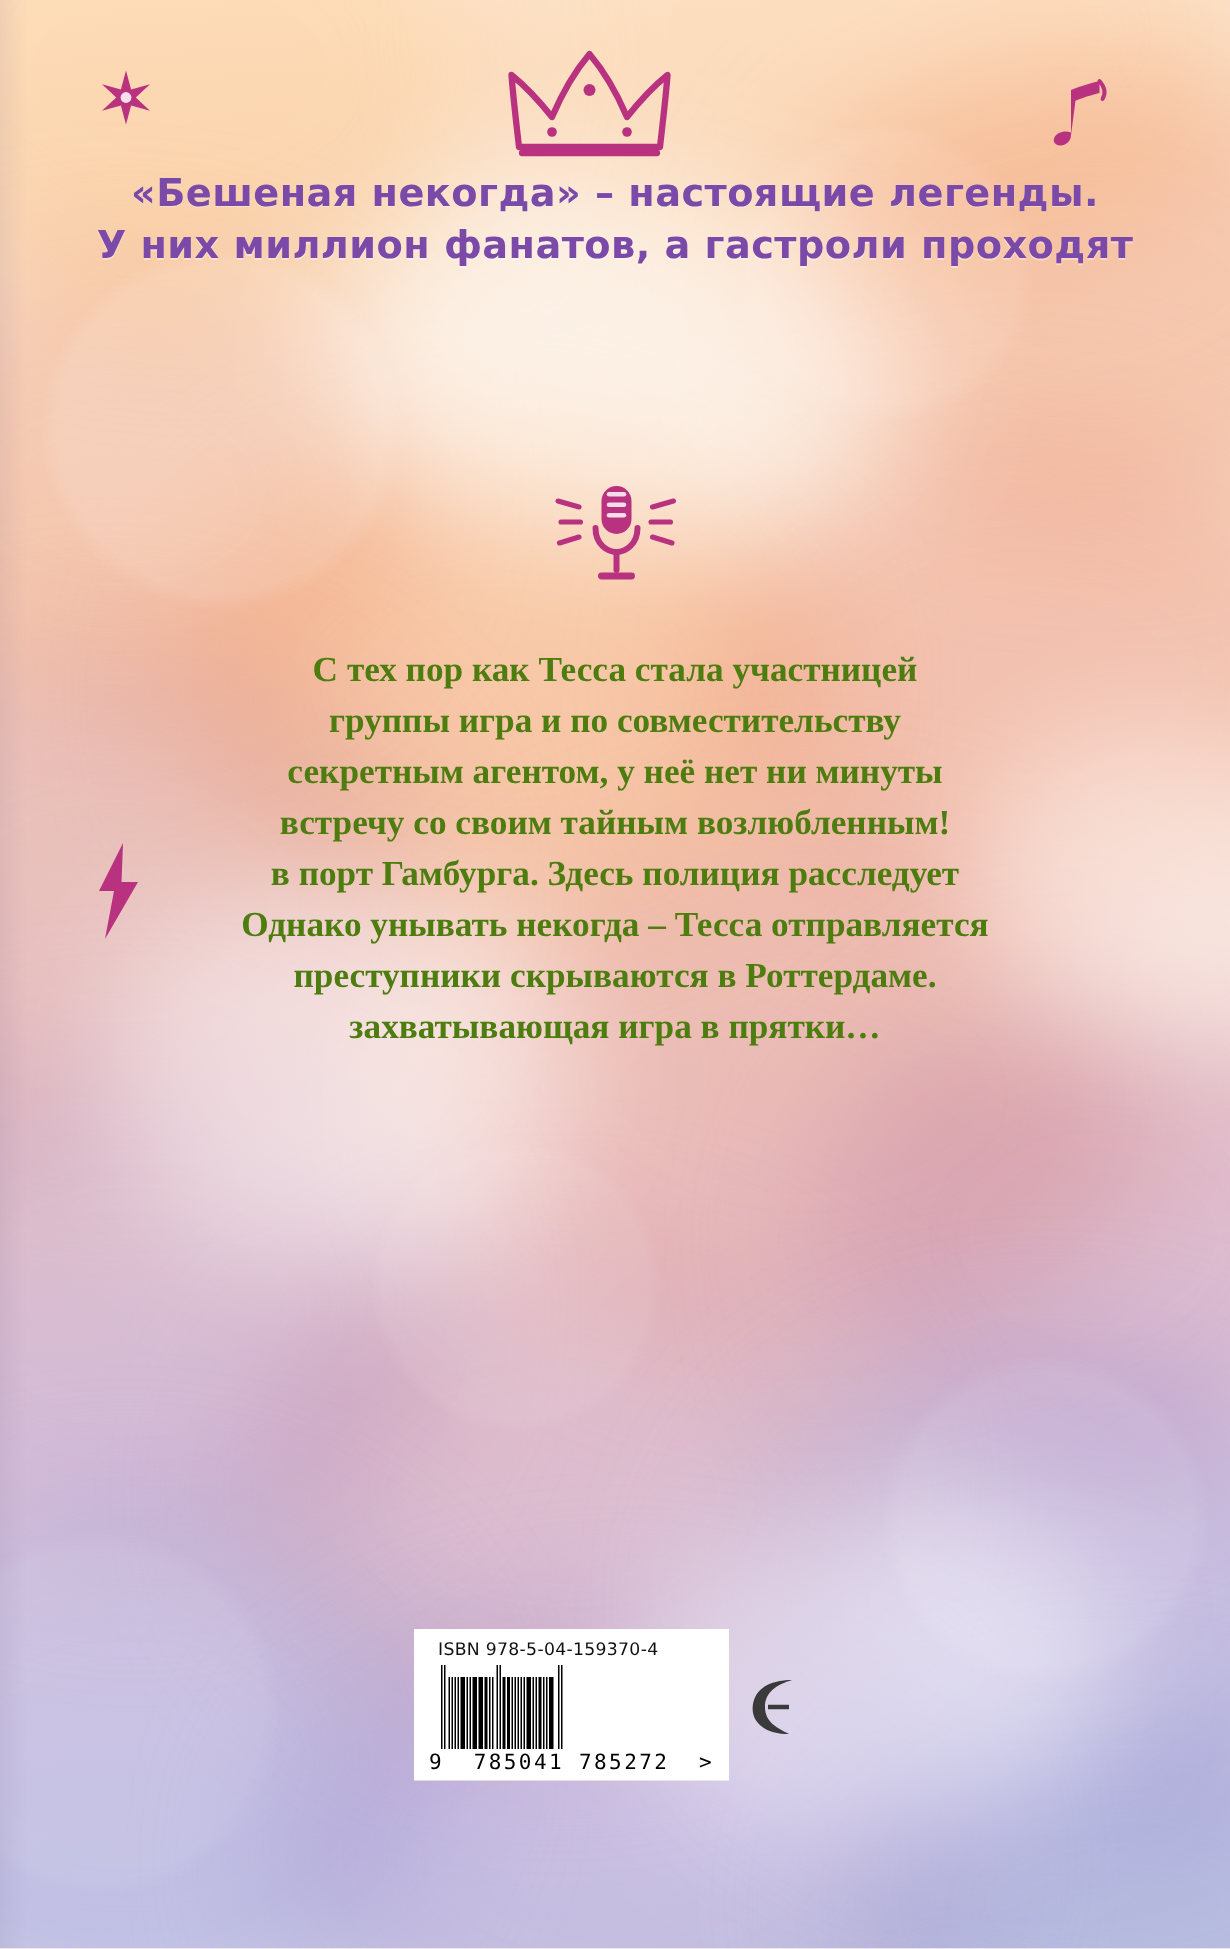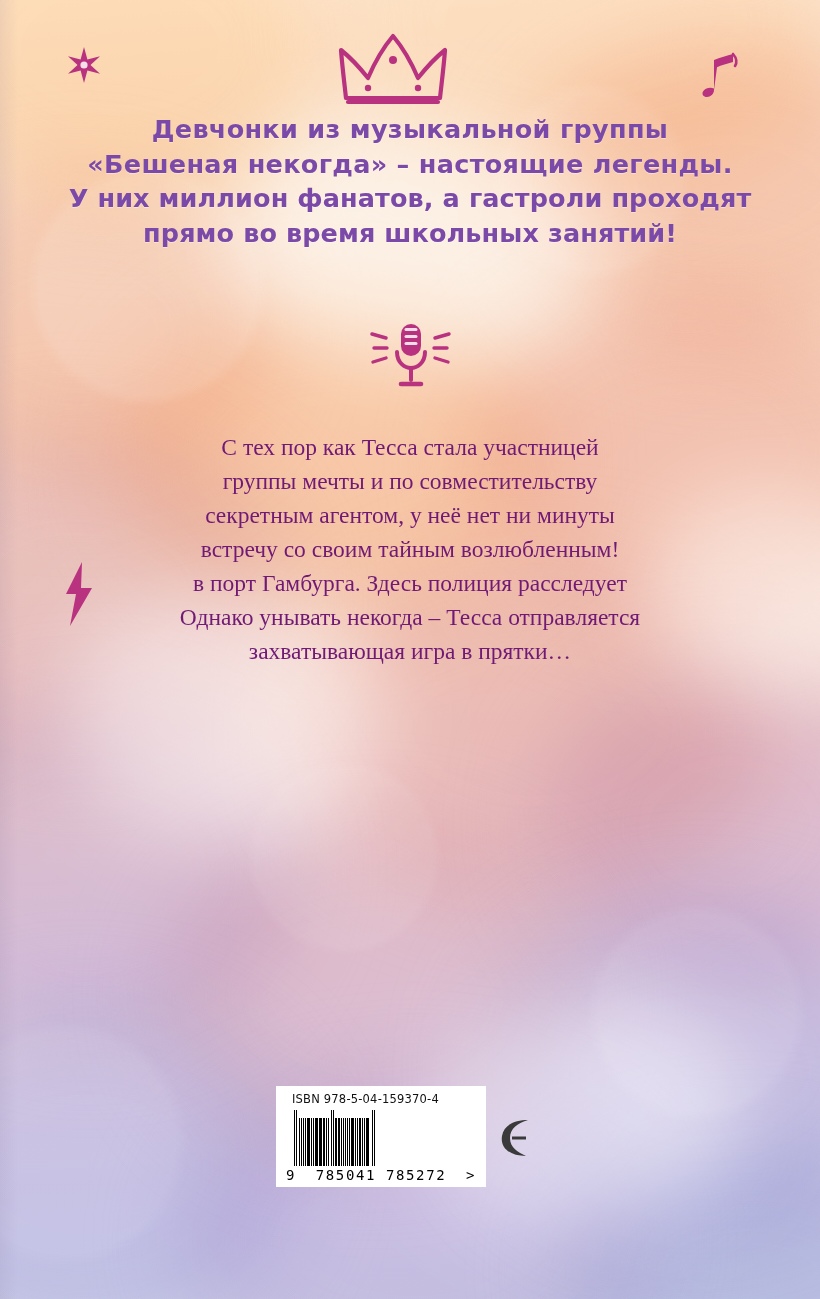--- a/index.html
+++ b/index.html
@@ -129,22 +129,23 @@
   
   .blurb {
     position: absolute;
     left: 0;
     right: 0;
     top: 430px;
     text-align: center;
     font-family: "Liberation Serif", serif;
     font-size: 23.5px;
     line-height: 1.45;
-    color: #701a75;
+    color: #4d7c0f;
     padding: 0 78px;
+    font-weight: bold;
   }
   .blurb .line { display: block; white-space: nowrap; }
 
   
   .barcode-area {
     position: absolute;
     left: 276px;
     top: 1086px;
     width: 210px;
     background: #ffffff;
@@ -277,33 +278,32 @@
     </svg>
   </div>
 
   <div class="doodle bolt">
     <svg width="34" height="68" viewBox="0 0 34 68" fill="none">
       <path d="M20 2 L4 34 L14 34 L8 66 L30 28 L19 28 Z" fill="#b8327f"></path>
     </svg>
   </div>
 
   <div class="headline">
-    <span class="line">Девчонки из музыкальной группы</span>
     <span class="line">«Бешеная некогда» – настоящие легенды.</span>
     <span class="line">У них миллион фанатов, а гастроли проходят</span>
-    <span class="line">прямо во время школьных занятий!</span>
   </div>
 
   <div class="blurb">
     <span class="line">С тех пор как Тесса стала участницей</span>
-    <span class="line">группы мечты и по совместительству</span>
+    <span class="line">группы игра и по совместительству</span>
     <span class="line">секретным агентом, у неё нет ни минуты</span>
     <span class="line">встречу со своим тайным возлюбленным!</span>
     <span class="line">в порт Гамбурга. Здесь полиция расследует</span>
     <span class="line">Однако унывать некогда – Тесса отправляется</span>
+    <span class="line">преступники скрываются в Роттердаме.</span>
     <span class="line">захватывающая игра в прятки…</span>
   </div>
 
   <div class="barcode-area">
     <div class="isbn-text">ISBN 978-5-04-159370-4</div>
     <div class="bars" id="bars">
         <span class="tall" style="width: 1px;"></span>
         <span class="sp" style="width: 1px;"></span>
         <span class="tall" style="width: 1px;"></span>
         <span class="sp" style="width: 2px;"></span>

